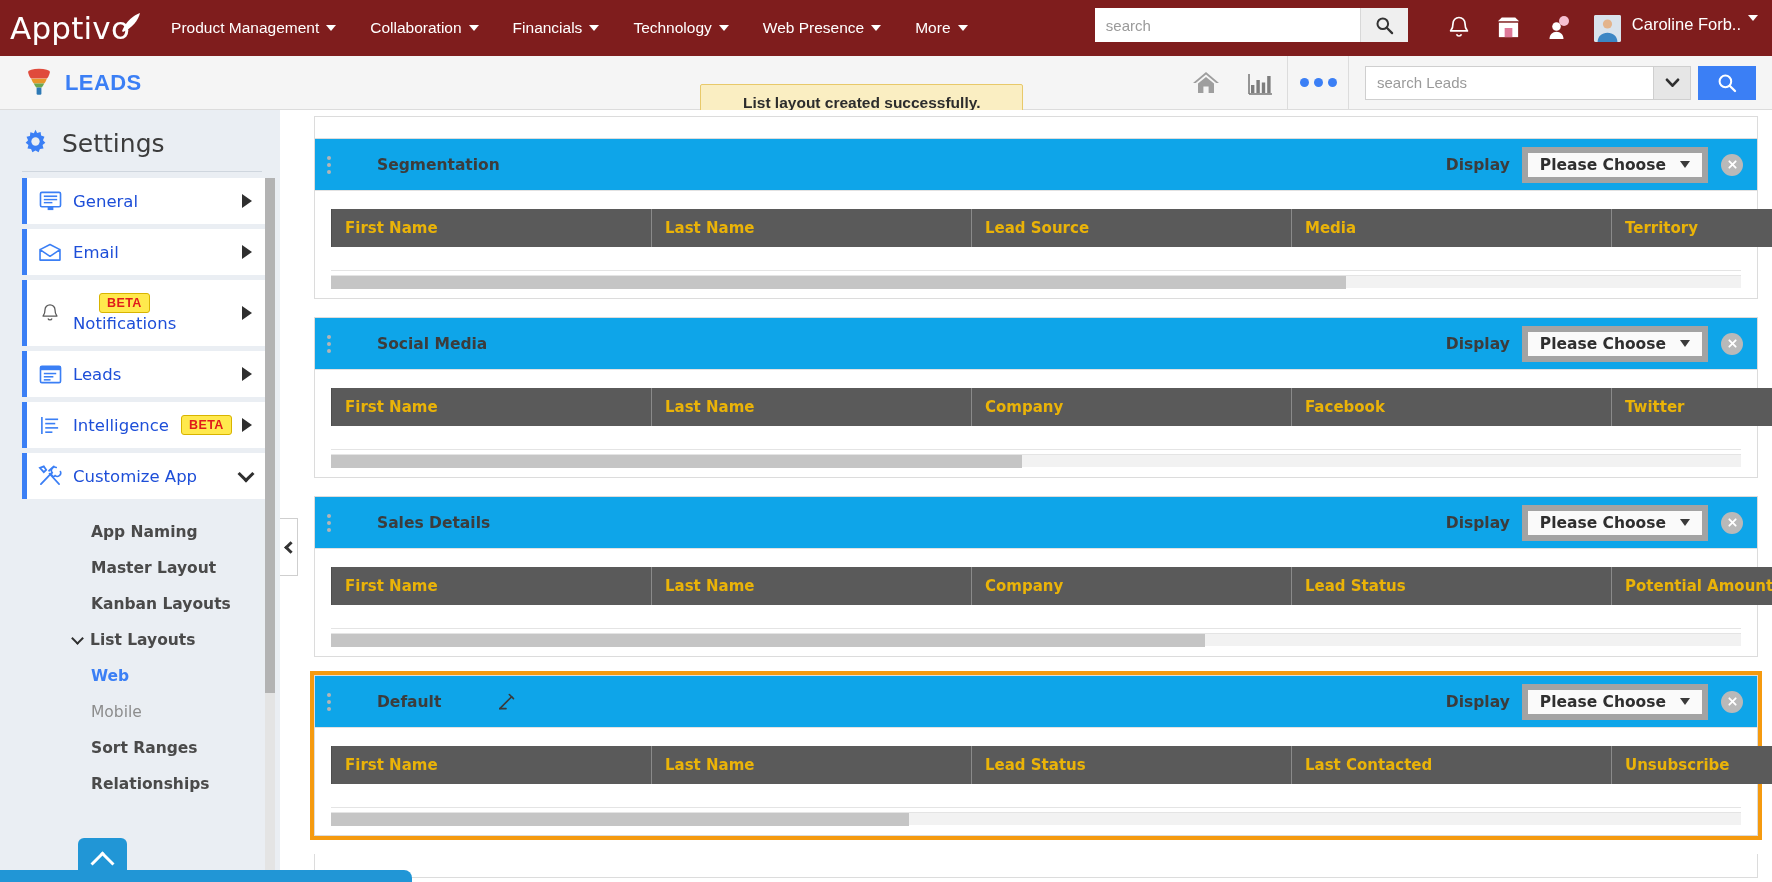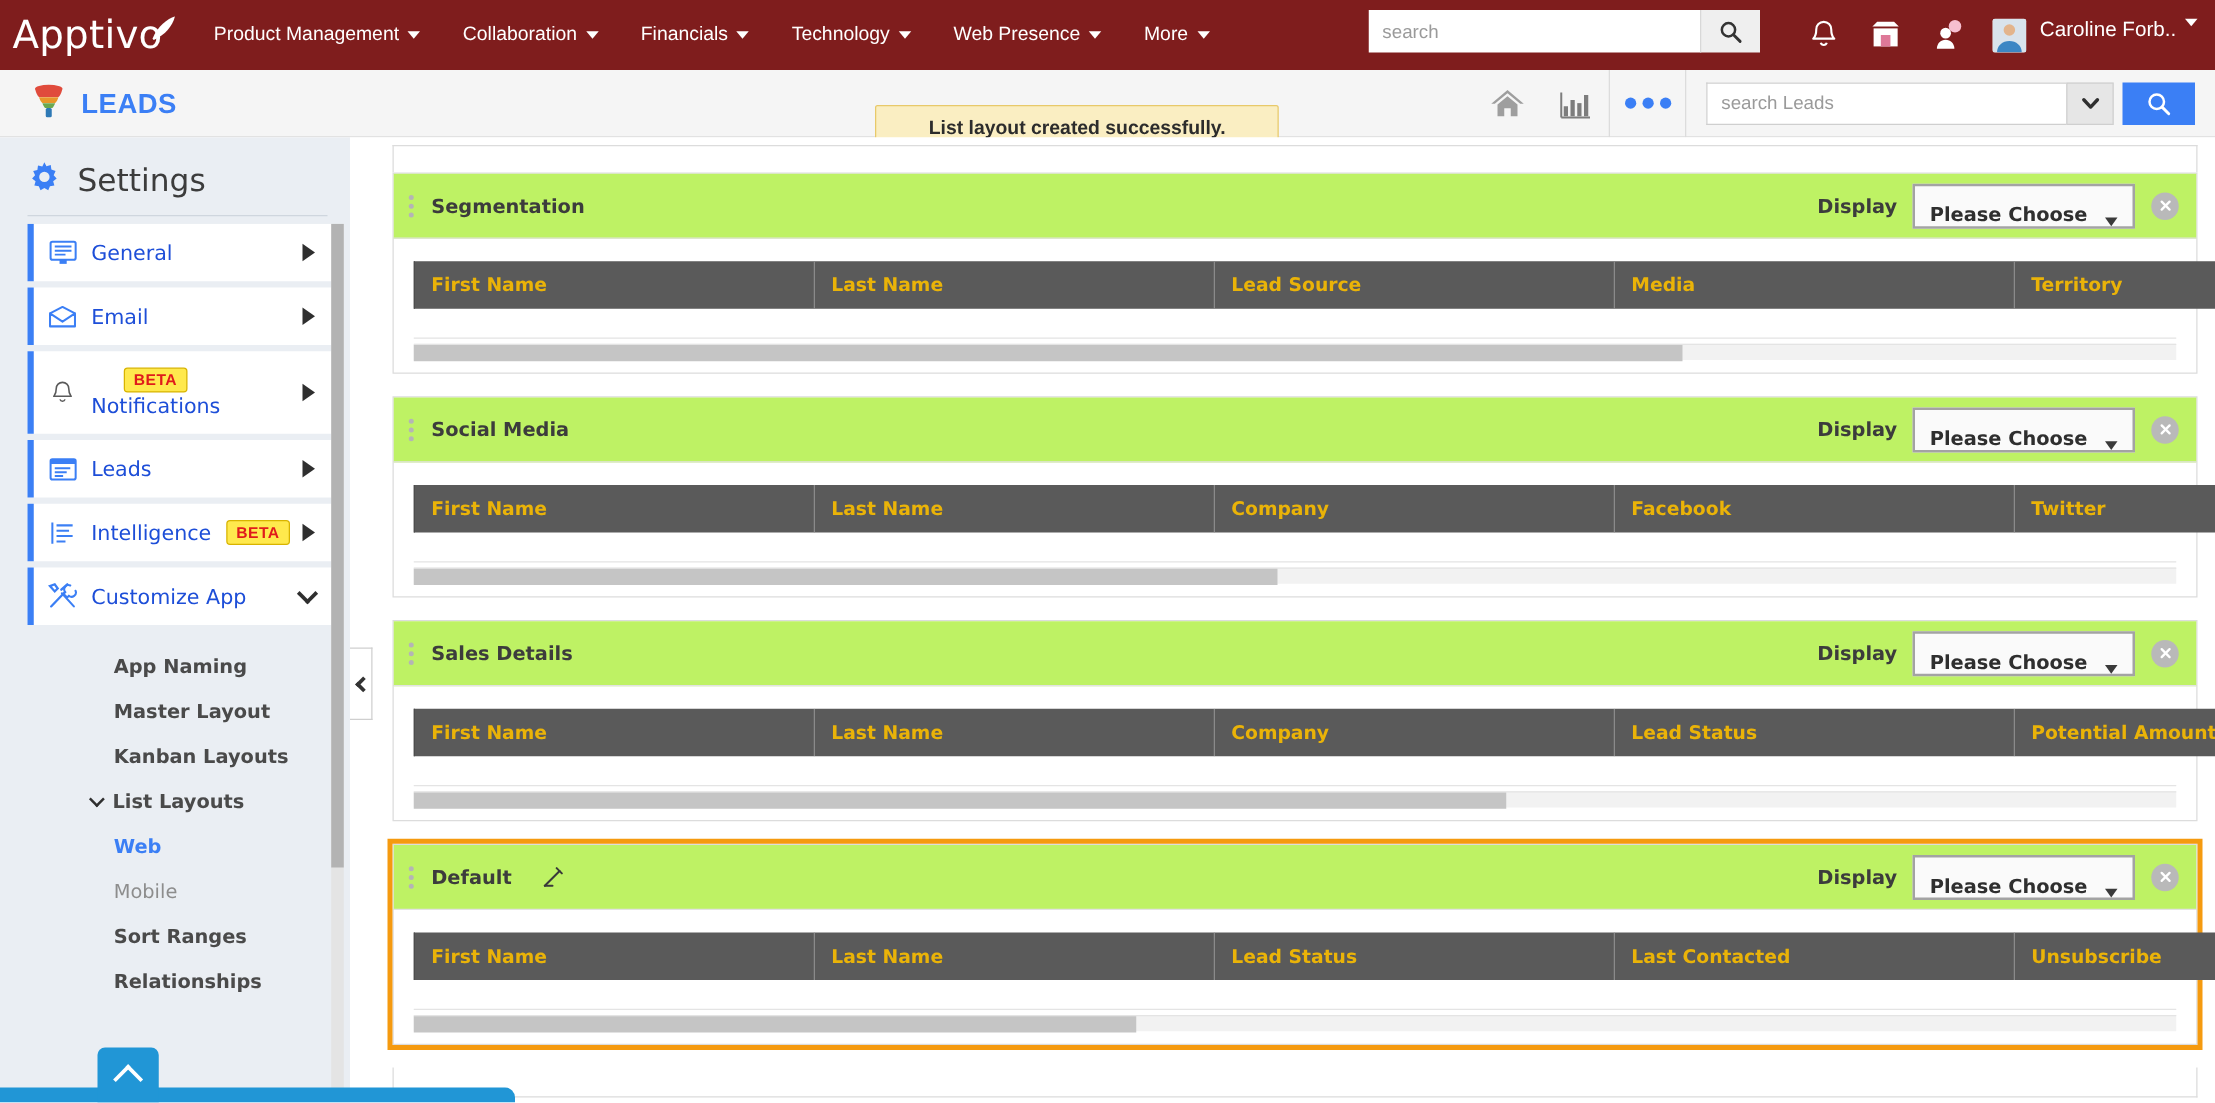--- a/index.html
+++ b/index.html
@@ -296,22 +296,22 @@
     border: 1px solid #dcdcdc;
     background: #ffffff;
     margin-bottom: 18px;
   }
   .panel.highlight {
     outline: 4px solid #f59a0f;
     outline-offset: 0px;
   }
   .panel-head {
     display: flex; align-items: center;
-    background: #bef264; border-bottom: 1px solid #e2e2e2;
-    height: 52px; padding: 0 14px 0 12px;
+    background: #0ea5e9; border-bottom: 1px solid #e2e2e2;
+    height: 52px; padding: 0 14px 0 12px; gap: 32px;
   }
   .grip {
     display: flex; flex-direction: column; gap: 3px;
     margin-right: 14px; cursor: move;
   }
   .grip span {
     width: 4px; height: 4px; border-radius: 50%; background: #b5b5b5;
     display: block;
   }
   .panel-title {
@@ -323,23 +323,23 @@
   }
   .head-right {
     margin-left: auto; display: flex; align-items: center;
   }
   .display-label {
     font-size: 15.5px; color: #3c3c3c; font-weight: bold;
     margin-right: 12px;
     font-family: "DejaVu Sans", sans-serif;
   }
   .choose-select {
-    background: #fafafa; border: 2px solid #a3a3a3;
+    background: #fafafa; border: 6px solid #a3a3a3;
     height: 36px; min-width: 150px;
-    display: flex; align-items: flex-end; justify-content: space-between;
+    display: flex; align-items: center; justify-content: space-between;
     padding: 0 12px; cursor: pointer;
     font-size: 15.5px; color: #2f2f2f; font-weight: bold;
     font-family: "DejaVu Sans", sans-serif;
   }
   .sel-caret {
     width: 0; height: 0; margin-left: 14px;
     border-left: 5px solid transparent;
     border-right: 5px solid transparent;
     border-top: 7px solid #3a3a3a;
   }

